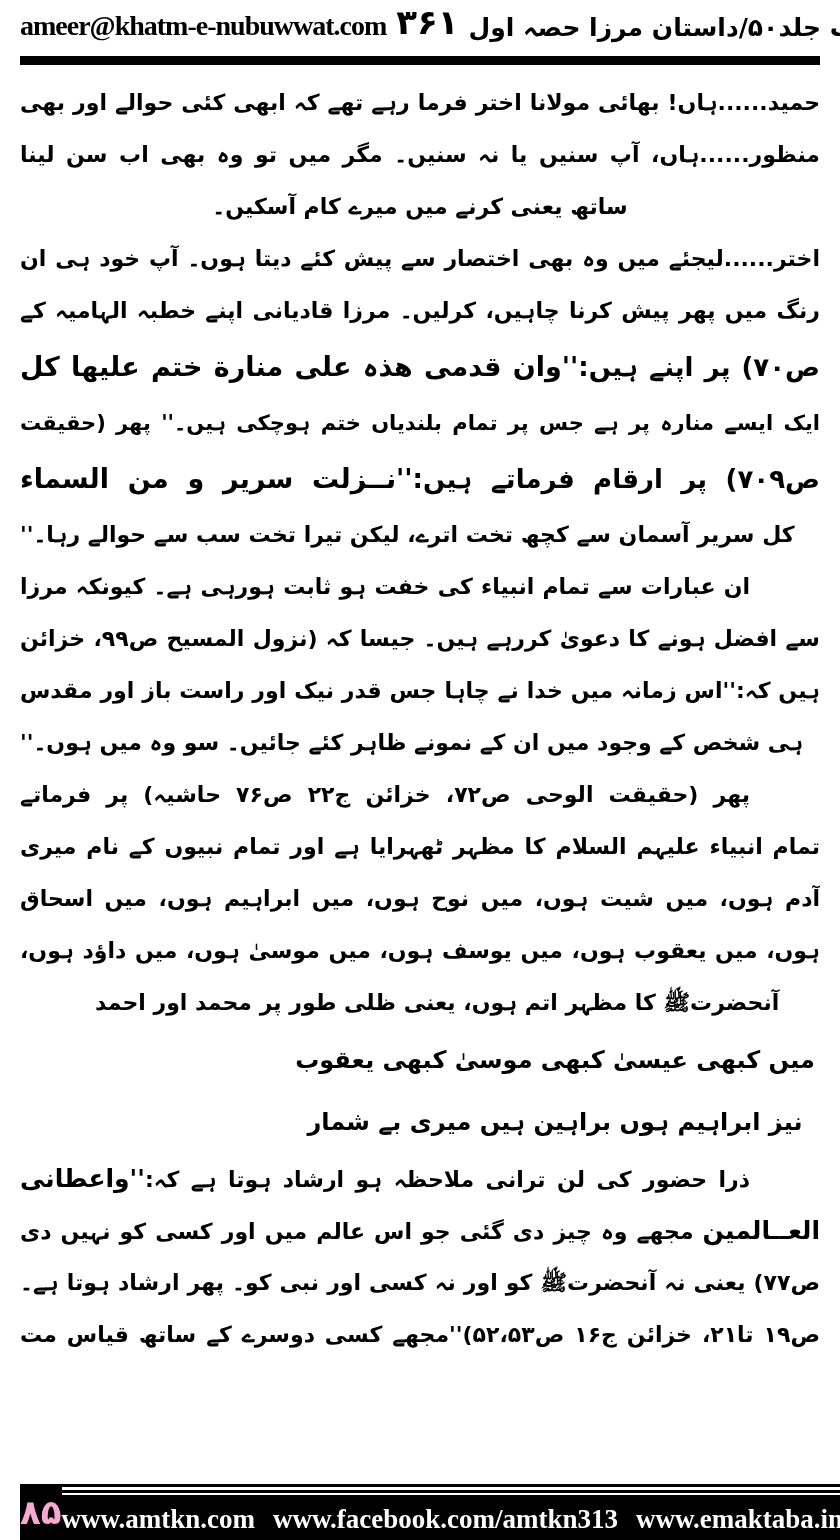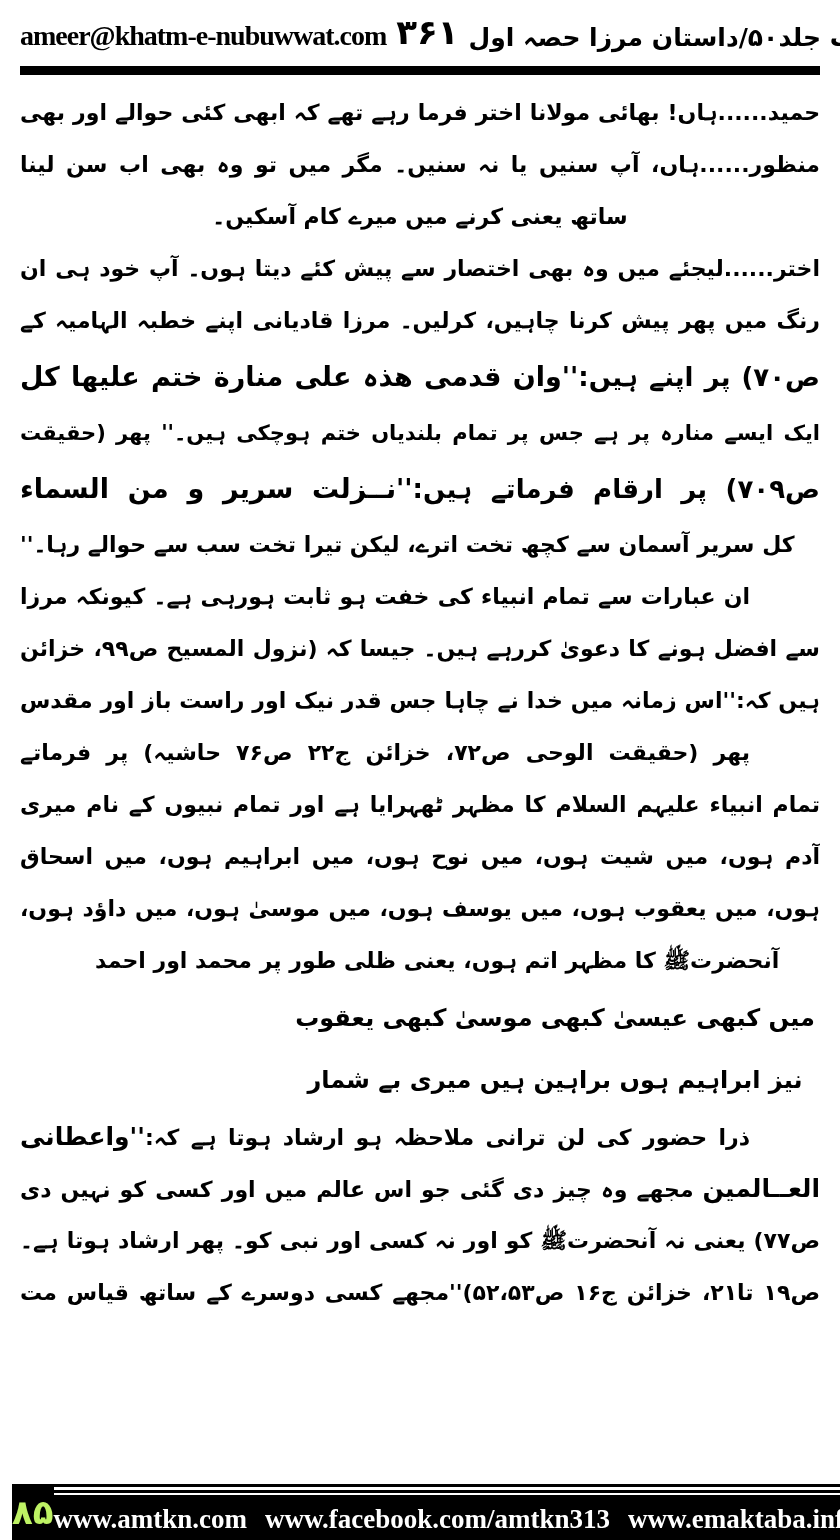--- a/index.html
+++ b/index.html
@@ -4,21 +4,21 @@
 <style>
   html,body{margin:0;padding:0;background:#e8e8e8;}
   .page{
     width:840px;height:1540px;margin:0 auto;background:#ffffff;color:#000;
     position:relative;overflow:hidden;
     font-family:"DejaVu Sans",sans-serif;
   }
   
   .header{
     display:flex;justify-content:space-between;align-items:flex-end;
-    padding:12px 20px 8px 20px;
+    padding:2px 20px 8px 20px;
   }
   .email{
     font-family:"Liberation Serif",serif;font-weight:bold;font-size:28px;
     letter-spacing:-1px;white-space:nowrap;direction:ltr;
   }
   .pagenum{
     font-family:"DejaVu Sans",sans-serif;font-weight:bold;font-size:34px;
     direction:rtl;padding:0 10px;
   }
   .title{
@@ -40,21 +40,21 @@
   .big{font-size:26px;line-height:60px;height:60px;}
   .small{font-size:21px;}
   .lpad{padding-left:75px;}
   .verse{text-align:center;padding-left:270px;font-size:24px;line-height:62px;height:62px;}
   .ref{font-size:19px;line-height:46px;height:46px;}
   .arb{font-size:27px;letter-spacing:1px;}
   .arb2{font-size:25px;letter-spacing:1px;}
   
   .footer{position:absolute;left:0;right:0;bottom:0;height:56px;display:flex;align-items:stretch;}
   .page-box{
-    width:82px;margin-left:12px;background:#000;color:#bef264;
+    width:82px;margin-left:20px;background:#000;color:#f9a8d4;
     display:flex;align-items:center;justify-content:center;
     font-weight:bold;font-size:34px;direction:rtl;
   }
   .footer-right{flex:1;display:flex;flex-direction:column;margin-right:0;}
   .triple-rule{height:14px;display:flex;flex-direction:column;justify-content:space-between;background:#fff;padding:0;}
   .triple-rule i{display:block;height:3px;background:#000;}
   .url-bar{
     flex:1;background:#000;color:#fff;display:flex;align-items:center;justify-content:center;
     font-family:"Liberation Serif",serif;font-weight:bold;font-size:27px;direction:ltr;
     gap:18px;white-space:nowrap;
@@ -78,20 +78,21 @@
     <div class="line c">ساتھ یعنی کرنے میں میرے کام آسکیں۔</div>
     <div class="line j">اختر......لیجئے میں وہ بھی اختصار سے پیش کئے دیتا ہوں۔ آپ خود ہی ان پر غور فرمالیں اور جس</div>
     <div class="line j">رنگ میں پھر پیش کرنا چاہیں، کرلیں۔ مرزا قادیانی اپنے خطبہ الہامیہ کے (ص۳۵، خزائن ج۱۶</div>
     <div class="line j big"><span>ص۷۰) پر اپنے ہیں:</span><span class="arb">''وان قدمی ھذہ علی منارة ختم علیھا کل رفعة</span></div>
     <div class="line j small">ایک ایسے منارہ پر ہے جس پر تمام بلندیاں ختم ہوچکی ہیں۔'' پھر (حقیقت الوحی ص۸۳، خزائن ج۲۲</div>
     <div class="line j big"><span>ص۷۰۹) پر ارقام فرماتے ہیں:</span><span class="arb">''نــزلت سریر و من السماء ولکن سریرك وضع فوق</span></div>
     <div class="line l">کل سریر آسمان سے کچھ تخت اترے، لیکن تیرا تخت سب سے حوالے رہا۔''</div>
     <div class="line j ind">ان عبارات سے تمام انبیاء کی خفت ہو ثابت ہورہی ہے۔ کیونکہ مرزا قادیانی سب</div>
     <div class="line j">سے افضل ہونے کا دعویٰ کررہے ہیں۔ جیسا کہ (نزول المسیح ص۹۹، خزائن ج۱۸ ص۴۷۷) پر فرماتے</div>
     <div class="line j">ہیں کہ:''اس زمانہ میں خدا نے چاہا جس قدر نیک اور راست باز اور مقدس نبی گزرے ہیں۔ ایک</div>
+    <div class="line l">ہی شخص کے وجود میں ان کے نمونے ظاہر کئے جائیں۔ سو وہ میں ہوں۔''</div>
     <div class="line j ind">پھر (حقیقت الوحی ص۷۲، خزائن ج۲۲ ص۷۶ حاشیہ) پر فرماتے ہیں:''خدا تعالیٰ نے مجھے</div>
     <div class="line j">تمام انبیاء علیہم السلام کا مظہر ٹھہرایا ہے اور تمام نبیوں کے نام میری طرف منسوب کئے ہیں۔ میں</div>
     <div class="line j">آدم ہوں، میں شیت ہوں، میں نوح ہوں، میں ابراہیم ہوں، میں اسحاق ہوں، میں اسماعیل</div>
     <div class="line j">ہوں، میں یعقوب ہوں، میں یوسف ہوں، میں موسیٰ ہوں، میں داؤد ہوں، میں عیسیٰ ہوں اور</div>
     <div class="line l lpad">آنحضرتﷺ کا مظہر اتم ہوں، یعنی ظلی طور پر محمد اور احمد ہوں۔''</div>
     <div class="line verse">میں کبھی عیسیٰ کبھی موسیٰ کبھی یعقوب ہوں</div>
     <div class="line verse">نیز ابراہیم ہوں براہین ہیں میری بے شمار</div>
     <div class="line j ind"><span>ذرا حضور کی لن ترانی ملاحظہ ہو ارشاد ہوتا ہے کہ:</span><span class="arb2">''واعطانی مالم یعطه احداً من</span></div>
     <div class="line j"><span class="arb2">العــالمین</span><span> مجھے وہ چیز دی گئی جو اس عالم میں اور کسی کو نہیں دی گئی۔'' (انجام آتھم ص۷۷، خزائن ج۱۱</span></div>
     <div class="line j">ص۷۷) یعنی نہ آنحضرتﷺ کو اور نہ کسی اور نبی کو۔ پھر ارشاد ہوتا ہے۔ ملاحظہ ہو (خطبہ الہامیہ</div>

